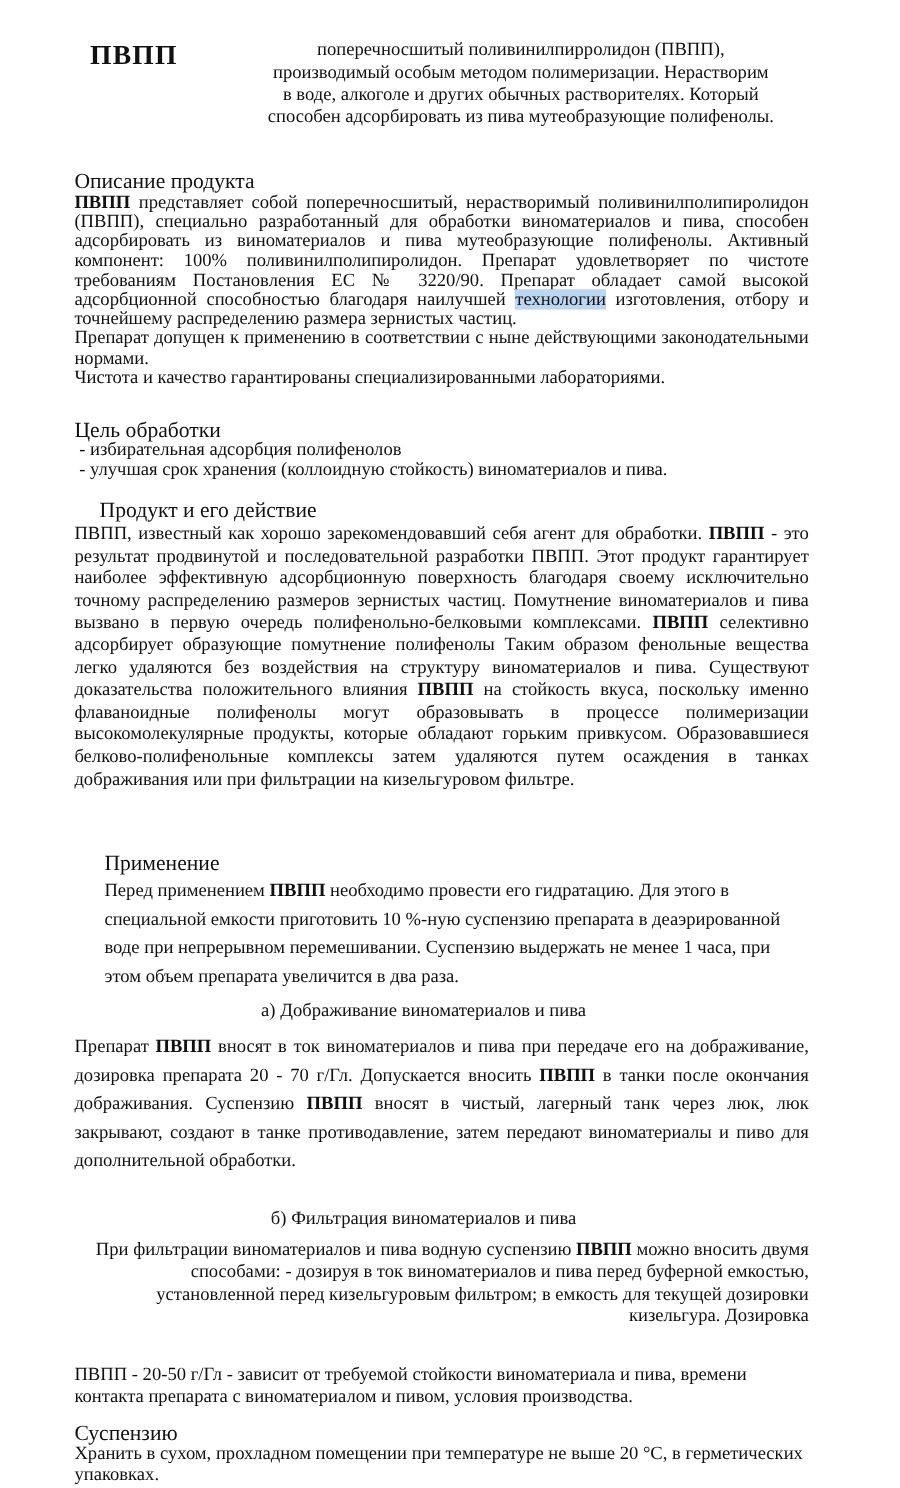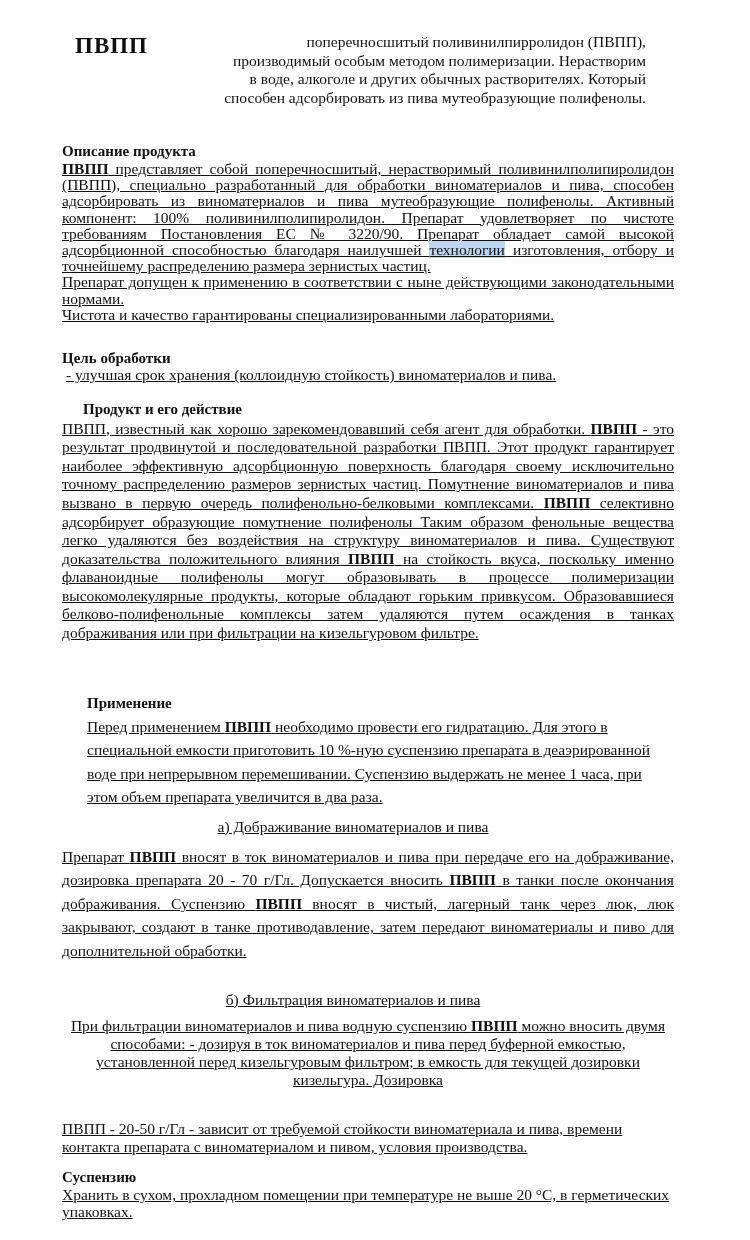--- a/index.html
+++ b/index.html
@@ -10,45 +10,45 @@
     font-size: 15.5px;
     -webkit-font-smoothing: antialiased;
   }
   .page {
     box-sizing: border-box;
     width: 696px; height: 1240px;
     padding: 33px 22px 0 62px;
     overflow: hidden;
     background: #ffffff;
   }
-  p { margin: 0; text-decoration: underline; }
+  p { margin: 0; }
   h2 {
     margin: 0;
-    font-size: 15px;
-    font-weight: bold;
+    font-size: 18px;
+    font-weight: normal;
     line-height: 17px;
   }
   .b { font-weight: bold; }
   .hl { background: var(--hl-color, #bdd7f2); }
 
   
   .doc-header { display: flex; align-items: flex-start; }
   .doc-title {
     width: 160px;
     padding-left: 13px;
     box-sizing: border-box;
     font-size: 23px;
     font-weight: bold;
     letter-spacing: 1px;
     line-height: 26px;
   }
   .doc-summary {
     width: 424px;
     line-height: 18.5px;
-    text-align: right;
+    text-align: center;
   }
 
   
   .just { text-align: justify; }
 
   .sec-description { margin-top: 36px; }
   .sec-description p { line-height: 16.2px; }
   .sec-description h2 { margin-bottom: 1px; }
 
   .sec-purpose { margin-top: 27px; }
@@ -63,21 +63,21 @@
   .sec-application h2 { margin-bottom: 3px; }
 
   .subheading {
     text-align: center;
     line-height: 17px;
   }
   .subheading-a { margin-top: 9px; margin-bottom: 10px; padding-right: 30px; }
   .para-a { line-height: 23.6px; text-align: justify; }
 
   .subheading-b { margin-top: 28px; margin-bottom: 9px; padding-right: 30px; }
-  .para-b { line-height: 18.2px; text-align: center; margin-left: -5px; padding-left: 5px; }
+  .para-b { line-height: 18.2px; text-align: right; margin-left: -5px; padding-left: 5px; }
 
   .para-dosage { margin-top: 31px; line-height: 18px; text-align: left; }
 
   .sec-storage { margin-top: 13px; }
   .sec-storage p { line-height: 17px; }
 </style>
 </head>
 <body>
 
 <div class="page">
@@ -89,20 +89,21 @@
 
   <section class="sec-description">
     <h2>Описание продукта</h2>
     <p class="just"><span class="b">ПВПП</span><span> представляет собой поперечносшитый, нерастворимый поливинилполипиролидон (ПВПП), специально разработанный для обработки виноматериалов и пива, способен адсорбировать из виноматериалов и пива мутеобразующие полифенолы. Активный компонент: 100% поливинилполипиролидон. Препарат удовлетворяет по чистоте требованиям Постановления ЕС № 3220/90. Препарат обладает самой высокой адсорбционной способностью благодаря наилучшей </span><span class="hl">технологии</span><span> изготовления, отбору и точнейшему распределению размера зернистых частиц.</span></p>
     <p class="just">Препарат допущен к применению в соответствии с ныне действующими законодательными нормами.</p>
     <p>Чистота и качество гарантированы специализированными лабораториями.</p>
   </section>
 
   <section class="sec-purpose">
     <h2>Цель обработки</h2>
+    <p>- избирательная адсорбция полифенолов</p>
     <p>- улучшая срок хранения (коллоидную стойкость) виноматериалов и пива.</p>
   </section>
 
   <section class="sec-product">
     <h2>Продукт и его действие</h2>
     <p class="just"><span>ПВПП, известный как хорошо зарекомендовавший себя агент для обработки. </span><span class="b">ПВПП</span><span> - это результат продвинутой и последовательной разработки ПВПП. Этот продукт гарантирует наиболее эффективную адсорбционную поверхность благодаря своему исключительно точному распределению размеров зернистых частиц. Помутнение виноматериалов и пива вызвано в первую очередь полифенольно-белковыми комплексами. </span><span class="b">ПВПП</span><span> селективно адсорбирует образующие помутнение полифенолы Таким образом фенольные вещества легко удаляются без воздействия на структуру виноматериалов и пива. Существуют доказательства положительного влияния </span><span class="b">ПВПП</span><span> на стойкость вкуса, поскольку именно флаваноидные полифенолы могут образовывать в процессе полимеризации высокомолекулярные продукты, которые обладают горьким привкусом. Образовавшиеся белково-полифенольные комплексы затем удаляются путем осаждения в танках дображивания или при фильтрации на кизельгуровом фильтре.</span></p>
   </section>
 
   <section class="sec-application">
     <h2>Применение</h2>

